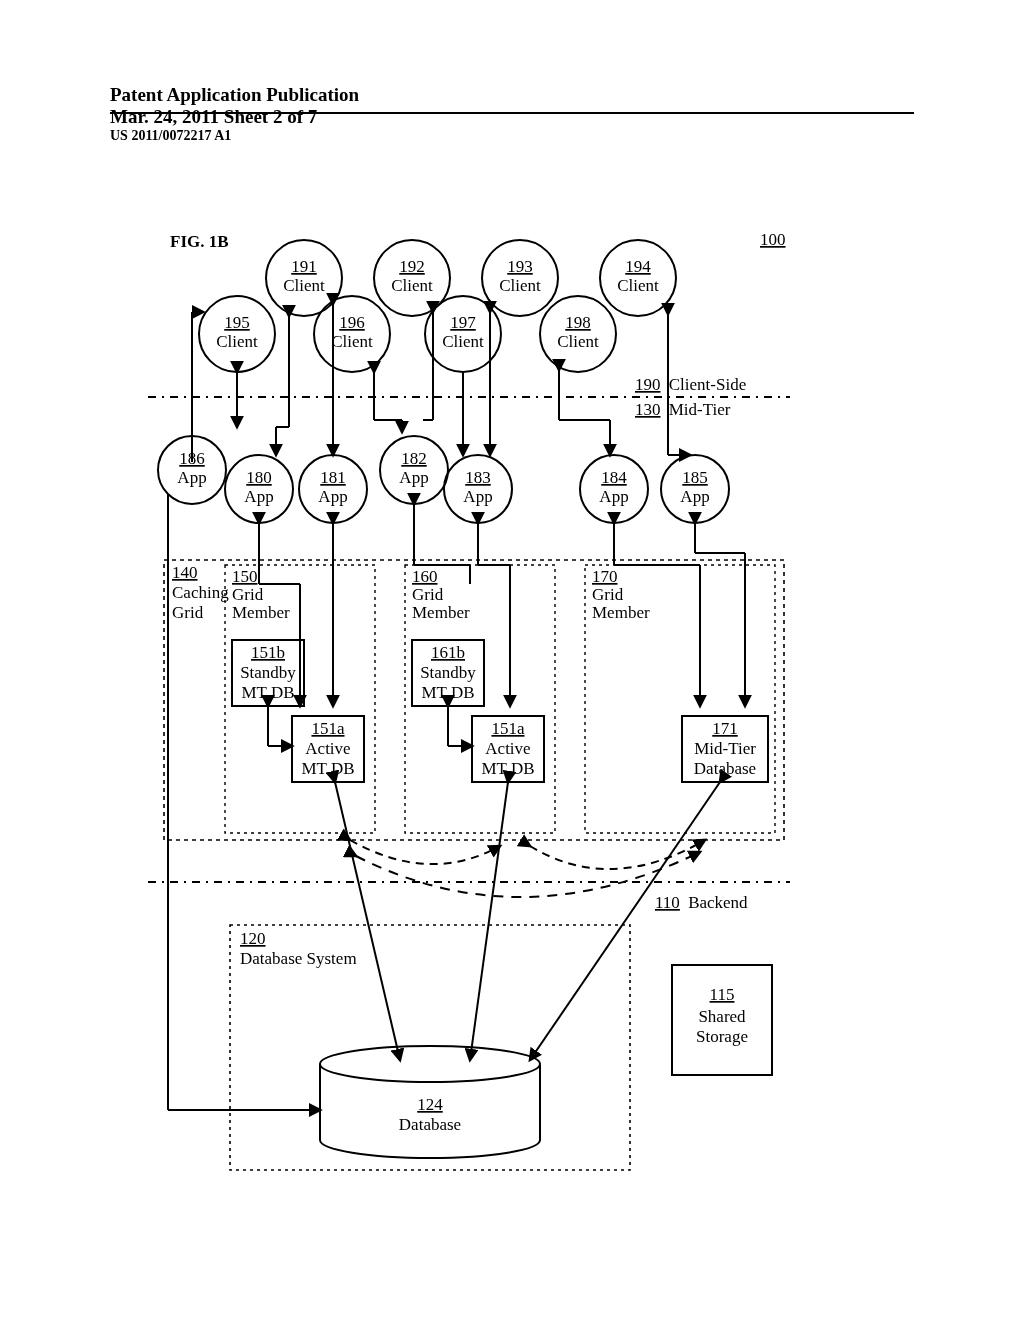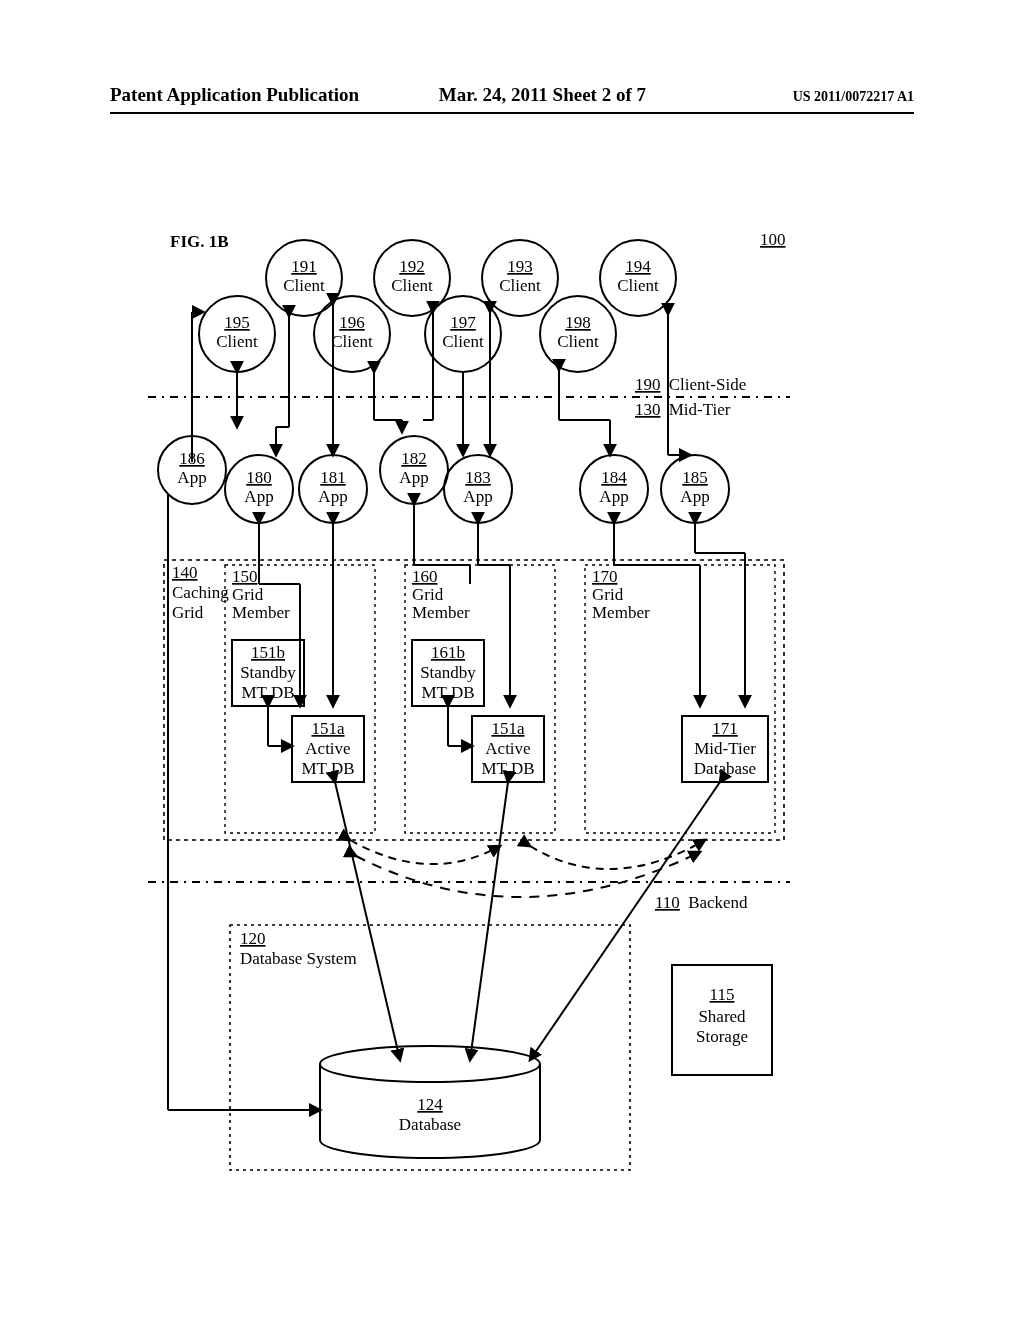--- a/index.html
+++ b/index.html
@@ -18,20 +18,21 @@
     position: absolute;
     top: 84px;
     left: 110px;
     right: 110px;
     height: 28px;
     border-bottom: 2px solid #000;
     display: flex;
     align-items: baseline;
     font-size: 19px;
     font-weight: bold;
+    flex-direction: column;
   }
   .header .left  { flex: 1; text-align: left; }
   .header .mid   { flex: 1; text-align: right; }
   .header .right { flex: 1; text-align: right; font-size:14px;}
 
   svg.diagram {
     position: absolute;
     left: 0;
     top: 0;
   }

